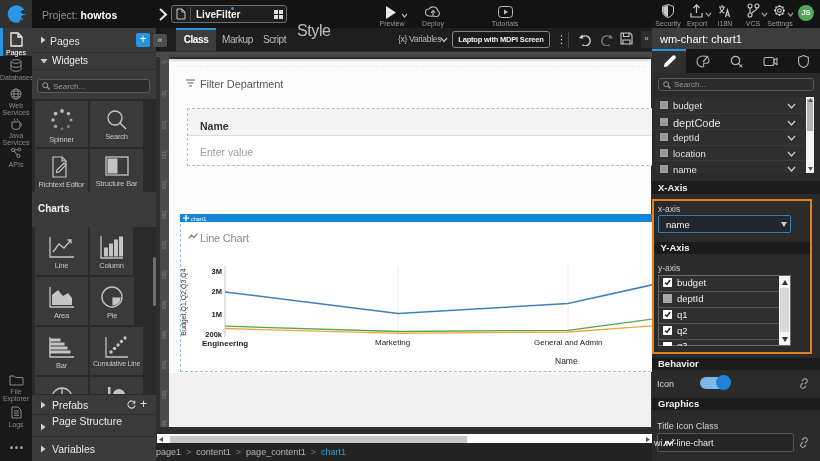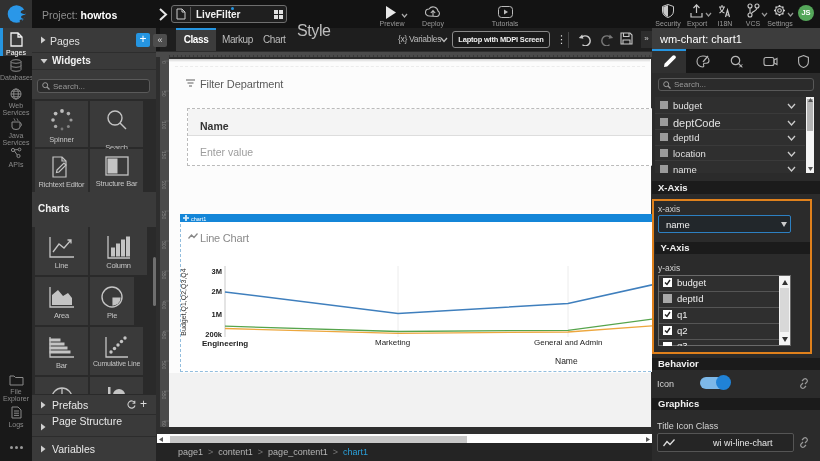--- a/index.html
+++ b/index.html
@@ -201,21 +201,21 @@
   </svg>
 <div class="abs" style="left:50px;top:35px;font-size:10.5px;color:#e0e0e0">Pages</div>
 <div class="abs" style="left:136px;top:33px;width:14px;height:14px;background:#2595e1;border-radius:2px;color:#fff;font-size:12px;line-height:13px;text-align:center">+</div>
 <div class="abs" style="z-index:5;left:153px;top:34px;width:14px;height:13px;background:#4d4d4d;border-radius:2px;color:#ddd;font-size:9px;line-height:12px;text-align:center">«</div>
 
 <div class="abs" style="left:32px;top:52px;width:124px;height:1px;background:#2d2d2d"></div>
 <div class="abs" style="left:32px;top:52px;width:124px;height:18px;border-bottom:1px solid #2e2e2e"></div>
 <svg class="abs" style="left:40px;top:58px" width="8" height="6" viewBox="0 0 8 6">
     <path d="M0.5,1 L4,5.5 L7.5,1 Z" fill="#cfcfcf"></path>
   </svg>
-<div class="abs" style="left:52px;top:55px;font-size:10px;font-weight:bold;color:#f0f0f0">Widgets</div>
+<div class="abs" style="left:52px;top:55px;font-size:10px;font-weight:normal;color:#f0f0f0">Widgets</div>
 
 <div class="abs" style="left:37px;top:79px;width:113px;height:14px;background:#2b2b2b;border:1px solid #5a5a5a;border-radius:3px"></div>
 <svg class="abs" style="left:42px;top:82px" width="8" height="8" viewBox="0 0 8 8">
     <circle cx="3.2" cy="3.2" r="2.5" stroke="#999" fill="none"></circle>
     <path d="M5,5 L7.5,7.5" stroke="#999" stroke-width="1.2"></path>
   </svg>
 <div class="abs" style="left:53px;top:82px;font-size:8px;color:#999">Search...</div>
 <div class="abs" style="left:32px;top:99px;width:124px;height:97px;background:#2a2a2a"></div>
 <div class="abs" style="left:32px;top:225px;width:124px;height:170px;background:#2a2a2a"></div>
 
@@ -232,21 +232,21 @@
         <circle cx="5.6" cy="5.6" r="1.9" opacity=".95"></circle>
       </g>
     </svg>
  <div style="margin-top:3px">Spinner</div>
 </div>
 <div class="tile" style="left:90px;top:101px;width:53px;height:46px">
  <svg style="margin-top:8px" width="22" height="22" viewBox="0 0 22 22">
       <circle cx="9" cy="9" r="7" stroke="#c4c4c4" stroke-width="1.4" fill="none"></circle>
       <path d="M14,14 L20,20" stroke="#c4c4c4" stroke-width="1.4"></path>
     </svg>
- <div style="margin-top:12px">Search</div>
+ <div style="margin-top:1px">Search</div>
 </div>
 
 <div class="tile" style="left:35px;top:149px;width:53px;height:46px">
  <svg style="margin-top:7px" width="20" height="22" viewBox="0 0 20 22">
       <g stroke="#c4c4c4" stroke-width="1.2" fill="none">
         <path d="M1,1 L10,1 L14,5 L14,21 L1,21 Z"></path>
         <path d="M10,1 L10,5 L14,5"></path>
         <path d="M5,14 L12,7 L14,9 L7,16 L4.5,16.5 Z"></path>
       </g>
     </svg>
@@ -265,21 +265,21 @@
 
 <div class="tile" style="left:35px;top:227px;width:53px;height:48px">
  <svg style="margin-top:9px" width="26" height="22" viewBox="0 0 26 22">
       <g stroke="#c4c4c4" stroke-width="1.3" fill="none">
         <path d="M1,1 L1,21 L25,21"></path>
         <path d="M4,16 L10,8 L15,12 L22,4 M18.5,4 L22,4 L22,7.5"></path>
       </g>
     </svg>
  <div style="margin-top:3px">Line</div>
 </div>
-<div class="tile" style="left:90px;top:227px;width:57px;height:48px">
+<div class="tile" style="left:90px;top:227px;width:43px;height:48px">
  <svg style="margin-top:8px" width="24" height="24" viewBox="0 0 24 24">
       <g stroke="#c4c4c4" fill="#c4c4c4">
         <path d="M1,1 L1,23 L23,23" stroke-width="1.3" fill="none"></path>
         <rect x="4.5" y="13" width="3" height="8"></rect>
         <rect x="9.5" y="9" width="3" height="12"></rect>
         <rect x="14.5" y="5" width="3" height="16"></rect>
         <rect x="19.5" y="2" width="3" height="19"></rect>
       </g>
     </svg>
  <div style="margin-top:2px">Column</div>
@@ -358,21 +358,21 @@
 <div class="abs" style="left:32px;top:415px;width:124px;height:22px;border-bottom:1px solid #2c2c2c"></div>
 <div class="abs" style="left:52px;top:415px;font-size:10.5px;color:#e8e8e8">Page Structure</div>
 <svg class="abs" style="left:40px;top:445px" width="6" height="8" viewBox="0 0 6 8">
     <path d="M1,0.5 L5.5,4 L1,7.5 Z" fill="#cfcfcf"></path>
   </svg>
 <div class="abs" style="left:52px;top:443px;font-size:10.5px;color:#e8e8e8">Variables</div>
 
 <div class="abs" id="tabbar"></div>
 <div class="abs" style="left:176px;top:28px;width:40px;height:23px;background:#3c3c3c;border-top:2.5px solid #2595e1;color:#fff;font-weight:bold;font-size:10px;letter-spacing:-0.4px;text-align:center;line-height:20px">Class</div>
 <div class="abs" style="left:222px;top:34px;font-size:10px;letter-spacing:-0.4px;color:#bdbdbd">Markup</div>
-<div class="abs" style="left:263px;top:34px;font-size:10px;letter-spacing:-0.4px;color:#bdbdbd">Chart</div>
+<div class="abs" style="left:263px;top:34px;font-size:10px;letter-spacing:-0.4px;color:#bdbdbd">Script</div>
 <div class="abs" style="left:297px;top:22px;font-size:16px;letter-spacing:-0.4px;color:#bdbdbd">Style</div>
 <div class="abs" style="left:398px;top:34px;font-size:8.5px;letter-spacing:-0.3px;color:#bdbdbd">{x} Variables</div>
 <svg class="abs" style="left:440px;top:37px" width="8" height="6" viewBox="0 0 8 6">
     <path d="M1,1 L4,4.5 L7,1" stroke="#bdbdbd" stroke-width="1.2" fill="none"></path>
   </svg>
 <div class="abs" style="left:452px;top:31px;width:98px;height:17px;background:#1a1a1a;border:1px solid #8a8a8a;border-radius:3px;color:#f0f0f0;font-size:7.5px;font-weight:bold;letter-spacing:-0.2px;text-align:center;line-height:15px">Laptop with MDPI Screen &nbsp;▼</div>
 <div class="abs" style="left:556px;top:32px;color:#ddd;font-size:11px;line-height:15px">⋮</div>
 <div class="abs" style="left:568px;top:32px;width:1px;height:16px;background:#454545"></div>
 <svg class="abs" style="left:578px;top:33px" width="14" height="13" viewBox="0 0 14 13">
     <path d="M3.2,4.6 C5,2.6 8.2,2.2 10.3,3.9 C12.5,5.7 12.8,8.9 11,11 C9.4,12.9 6.4,13.2 4.4,11.8" stroke="#cccccc" stroke-width="1.4" fill="none"></path>
@@ -486,21 +486,21 @@
 <div class="abs" style="left:157px;top:434px;width:9px;height:9px;background:#fff"></div>
 <svg class="abs" style="left:159px;top:437px" width="5" height="5" viewBox="0 0 5 5">
     <path d="M4,0 L0,2.5 L4,5 Z" fill="#555"></path>
   </svg>
 <div class="abs" style="left:166px;top:434px;width:477px;height:9px;background:#fdfdfd"></div>
 <div class="abs" style="left:170px;top:436px;width:297px;height:7px;background:#c7c7c7"></div>
 <div class="abs" style="left:643px;top:434px;width:9px;height:9px;background:#fff"></div>
 <svg class="abs" style="left:645px;top:437px" width="5" height="5" viewBox="0 0 5 5">
     <path d="M1,0 L5,2.5 L1,5 Z" fill="#555"></path>
   </svg>
-<div class="abs" id="breadcrumb"><span style="margin-left:22px">page1</span> <span style="color:#777">&nbsp;&gt;&nbsp;</span> content1 <span style="color:#777">&nbsp;&gt;&nbsp;</span> page_content1 <span style="color:#777">&nbsp;&gt;&nbsp;</span> <span style="color:#2a9fd8">chart1</span></div>
+<div class="abs" id="breadcrumb"><span style="">page1</span> <span style="color:#777">&nbsp;&gt;&nbsp;</span> content1 <span style="color:#777">&nbsp;&gt;&nbsp;</span> page_content1 <span style="color:#777">&nbsp;&gt;&nbsp;</span> <span style="color:#2a9fd8">chart1</span></div>
 
 <div class="abs" id="rpanel"></div>
 <div class="abs" style="left:652px;top:28px;width:168px;height:21px;background:#3d3d3d"></div>
 <div class="abs" style="left:660px;top:33px;font-size:11px;color:#fff">wm-chart: chart1</div>
 <div class="abs" style="left:652px;top:49px;width:168px;height:24px;background:#161616"></div>
 <div class="abs" style="left:652px;top:51px;width:34px;height:22px;background:#303030"></div>
 <div class="abs" style="left:652px;top:49px;width:34px;height:2px;background:#2595e1"></div>
 <svg class="abs" style="left:663px;top:55px" width="13" height="13" viewBox="0 0 13 13">
     <path d="M4.2,11.5 L1,12 L1.5,8.8 L9.5,0.8 A1.6,1.6 0 0 1 12.2,3.5 Z" fill="#fff"></path>
   </svg>
@@ -630,19 +630,19 @@
       <path d="M6,6 L8,4 A2.2,2.2 0 0 0 5,1 L3,3"></path>
     </g>
   </svg>
 
 <div class="rhead" style="top:398px">Graphics</div>
 <div class="abs" style="left:657px;top:421px;font-size:9px;color:#d5d5d5">Title Icon Class</div>
 <div class="abs" style="left:657px;top:433px;width:137px;height:19px;background:#252525;border:1px solid #555;border-radius:2px"></div>
 <svg class="abs" style="left:663px;top:439px" width="12" height="8" viewBox="0 0 12 8">
     <path d="M0.5,7 L4,2.5 L7,5.5 L11.5,0.5" stroke="#ddd" stroke-width="1.3" fill="none"></path>
   </svg>
-<div class="abs" style="left:713px;top:438px;font-size:9px;color:#e8e8e8">wi wi-line-chart</div>
+<div class="abs" style="left:654px;top:438px;font-size:9px;color:#e8e8e8">wi wi-line-chart</div>
 <svg class="abs" style="left:799px;top:437px" width="10" height="11" viewBox="0 0 10 11">
     <g stroke="#9a9a9a" stroke-width="1.2" fill="none">
       <path d="M4,5 L2,7 A2.2,2.2 0 0 0 5,10 L7,8"></path>
       <path d="M6,6 L8,4 A2.2,2.2 0 0 0 5,1 L3,3"></path>
     </g>
   </svg>
 
 </body></html>

